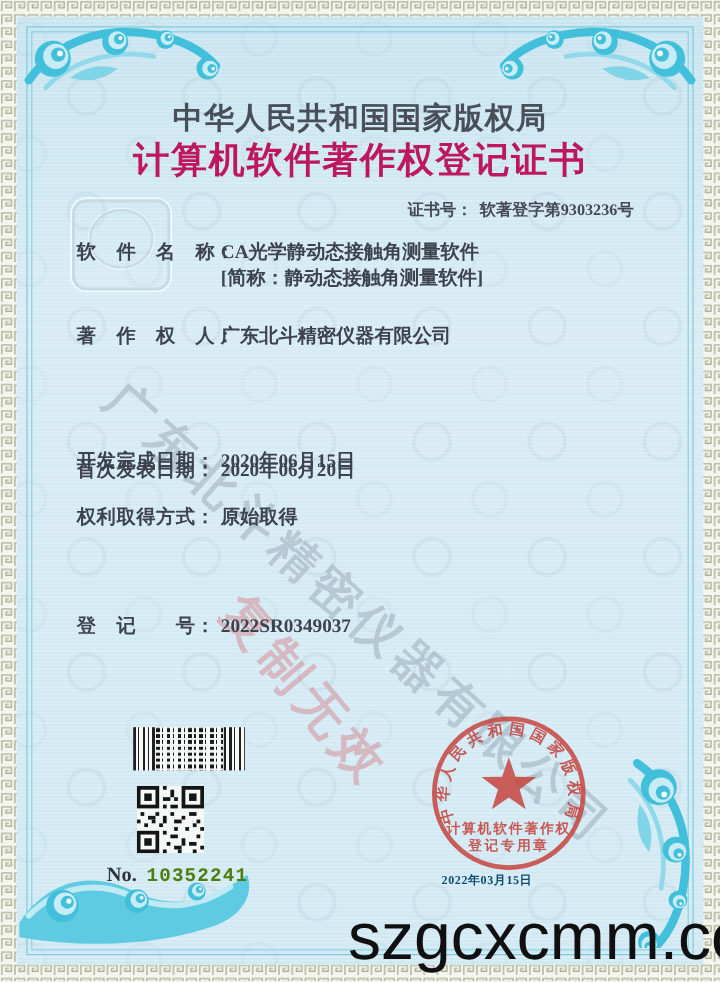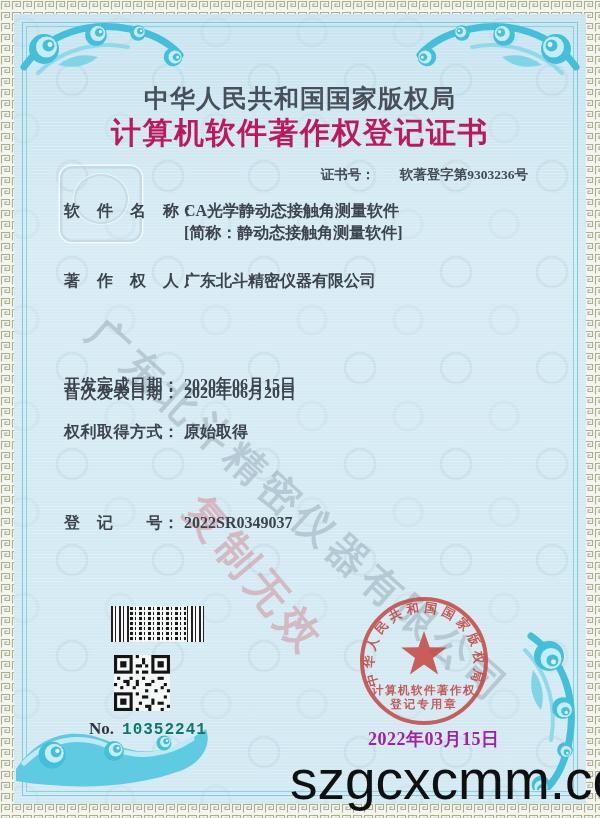--- a/index.html
+++ b/index.html
@@ -54,21 +54,21 @@
     position:absolute; left:214px; top:484px; z-index:2; white-space:nowrap;
     transform:rotate(50deg); transform-origin:0 0;
     font-size:42px; font-weight:700; letter-spacing:6px;
     color:rgba(211,134,143,.5); pointer-events:none;
   }
   .authority{position:absolute; top:82px; left:0; right:0; z-index:4; text-align:center;
     font-size:25px; font-weight:700; letter-spacing:1px; color:#494f59;}
   .cert-title{position:absolute; top:113px; left:0; right:0; z-index:4; text-align:center;
     font-size:30px; font-weight:700; letter-spacing:1.5px; color:#be185d;}
   .certno{position:absolute; top:166px; right:72px; z-index:4; font-size:13.5px; font-weight:700; color:#444a53;}
-  .certno .lbl{margin-right:25px;}
+  .certno .lbl{margin-right:6px;}
   .row{position:absolute; left:64px; z-index:4; font-size:16px; font-weight:700; line-height:22px;}
   .row .lbl{display:inline-block; min-width:118px; letter-spacing:.5px;}
   .row .val{position:absolute; left:120px; top:0; white-space:nowrap;}
   .row .val .vline{display:block; white-space:nowrap;}
   .r-sw{top:200px;} .r-owner{top:270px;} .r-dev{top:342px;margin-top:32px;} .r-pub{top:382px;text-decoration:underline;}
   .r-acq{top:421px;text-decoration:underline;} .r-scope{top:453px;} .r-reg{top:512px;}
   .statement{
     position:absolute; left:64px; top:524px; width:480px; z-index:4;
     font-size:15.5px; font-weight:600; line-height:40px; letter-spacing:.5px;
     text-indent:2em; color:#3e444e;
@@ -80,24 +80,24 @@
   .barcode .noise{
     position:absolute; left:20%; right:19%; top:0; bottom:0;
     background:
       repeating-linear-gradient(0deg, rgba(248,250,249,.95) 0 2px, transparent 2px 5px),
       repeating-linear-gradient(90deg,#1a1a1a 0 3px,#f7f9f8 3px 5px,#1a1a1a 5px 6px,#f7f9f8 6px 9px);
   }
   .qr{position:absolute; left:114px; top:655px; z-index:4;}
   .serial{position:absolute; left:89px; top:719px; z-index:4; font-size:17px; font-weight:700; color:#2f333b;}
   .serial .num{
     font-family:"Liberation Mono","DejaVu Sans Mono",monospace;
-    color:#0f766e; letter-spacing:1px; margin-left:8px; font-weight:700; font-size:16px;
+    color:#4d7c0f; letter-spacing:1px; margin-left:8px; font-weight:700; font-size:16px;
   }
   .seal{position:absolute; left:353px; top:591px; z-index:5; opacity:.9;}
-  .seal-date{position:absolute; left:368px; top:727px; z-index:5; font-size:18px; font-weight:700; color:#a21caf; letter-spacing:.5px;}
+  .seal-date{position:absolute; left:368px; top:727px; z-index:5; font-size:10px; font-weight:700; color:#0c4a6e; letter-spacing:.5px;}
   .site-overlay{
     position:absolute; left:290px; top:748px; z-index:9; white-space:nowrap;
     font-family:"Liberation Sans","DejaVu Sans",sans-serif;
     font-size:55px; font-weight:400; color:#101010; letter-spacing:0;
   }
 </style>
 </head>
 <body>
 
 <div class="cert">

